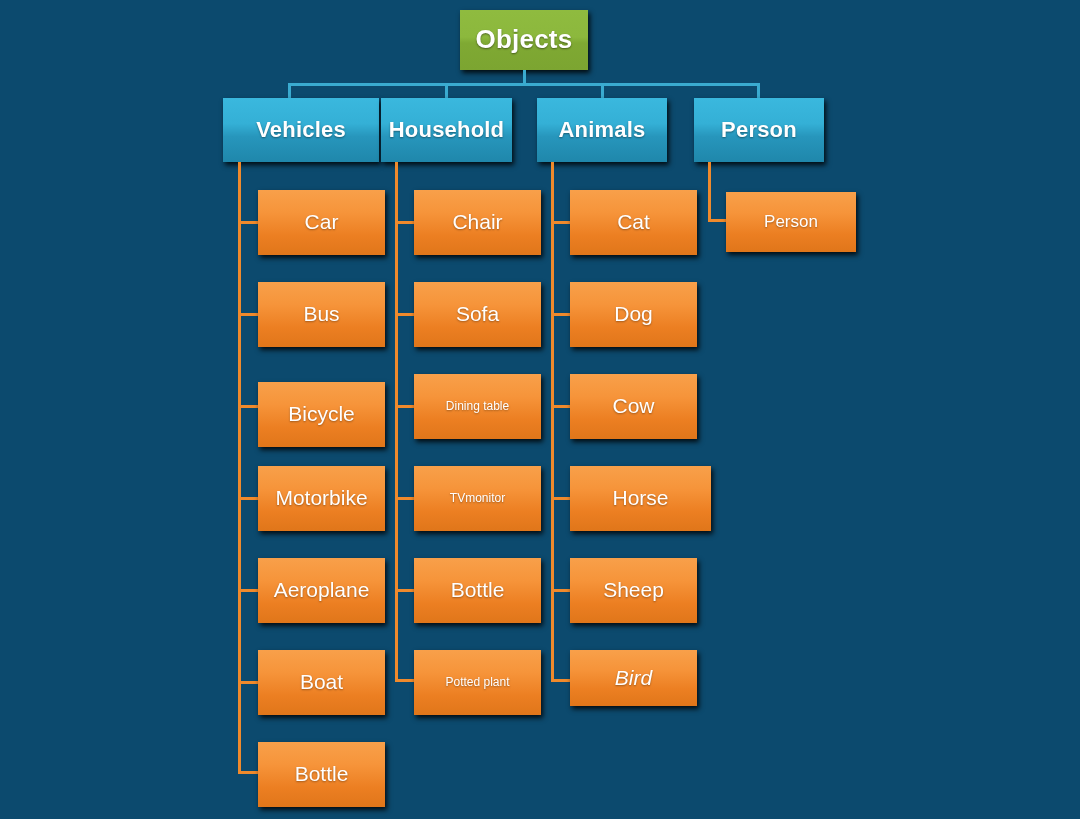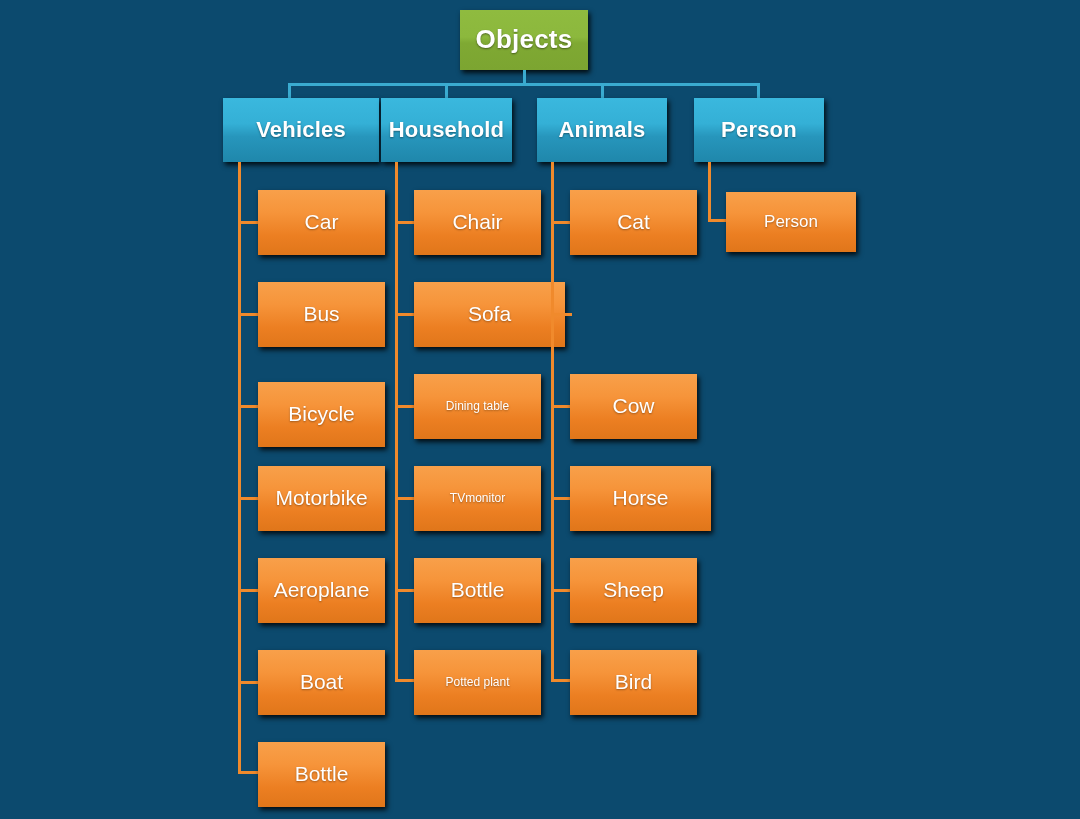--- a/index.html
+++ b/index.html
@@ -117,21 +117,21 @@
   <div class="conn orange" style="left:395px; top:221px; width:21px; height:3px;"></div>
   <div class="conn orange" style="left:395px; top:313px; width:21px; height:3px;"></div>
   <div class="conn orange" style="left:395px; top:405px; width:21px; height:3px;"></div>
   <div class="conn orange" style="left:395px; top:497px; width:21px; height:3px;"></div>
   <div class="conn orange" style="left:395px; top:589px; width:21px; height:3px;"></div>
   <div class="conn orange" style="left:395px; top:679px; width:21px; height:3px;"></div>
 
   <div class="node leaf" style="left:414px; top:190px; width:127px; height:65px;">
     <span>Chair</span>
   </div>
-  <div class="node leaf" style="left:414px; top:282px; width:151px; height:65px;">
+  <div class="node leaf" style="left:414px; top:282px; width:127px; height:65px;">
     <span>Sofa</span>
   </div>
   <div class="node leaf tight" style="left:414px; top:374px; width:127px; height:65px;">
     <span>Dining table</span>
   </div>
   <div class="node leaf tight" style="left:414px; top:466px; width:127px; height:65px;">
     <span>TVmonitor</span>
   </div>
   <div class="node leaf" style="left:414px; top:558px; width:127px; height:65px;">
     <span>Bottle</span>
@@ -144,30 +144,33 @@
   <div class="conn orange" style="left:551px; top:221px; width:21px; height:3px;"></div>
   <div class="conn orange" style="left:551px; top:313px; width:21px; height:3px;"></div>
   <div class="conn orange" style="left:551px; top:405px; width:21px; height:3px;"></div>
   <div class="conn orange" style="left:551px; top:497px; width:21px; height:3px;"></div>
   <div class="conn orange" style="left:551px; top:589px; width:21px; height:3px;"></div>
   <div class="conn orange" style="left:551px; top:679px; width:21px; height:3px;"></div>
 
   <div class="node leaf" style="left:570px; top:190px; width:127px; height:65px;">
     <span>Cat</span>
   </div>
+  <div class="node leaf" style="left:570px; top:282px; width:127px; height:65px;">
+    <span>Dog</span>
+  </div>
   <div class="node leaf" style="left:570px; top:374px; width:127px; height:65px;">
     <span>Cow</span>
   </div>
   <div class="node leaf" style="left:570px; top:466px; width:141px; height:65px;">
     <span>Horse</span>
   </div>
   <div class="node leaf" style="left:570px; top:558px; width:127px; height:65px;">
     <span>Sheep</span>
   </div>
-  <div class="node leaf" style="left:570px; top:650px; width:127px; height:65px;">
+  <div class="node leaf" style="left:570px; top:650px; width:127px; height:56px;font-style:italic;">
     <span>Bird</span>
   </div>
 
   <div class="conn orange" style="left:708px; top:162px; width:3px; height:60px;"></div>
   <div class="conn orange" style="left:708px; top:219px; width:20px; height:3px;"></div>
 
   <div class="node leaf small" style="left:726px; top:192px; width:130px; height:60px;">
     <span>Person</span>
   </div>
 

